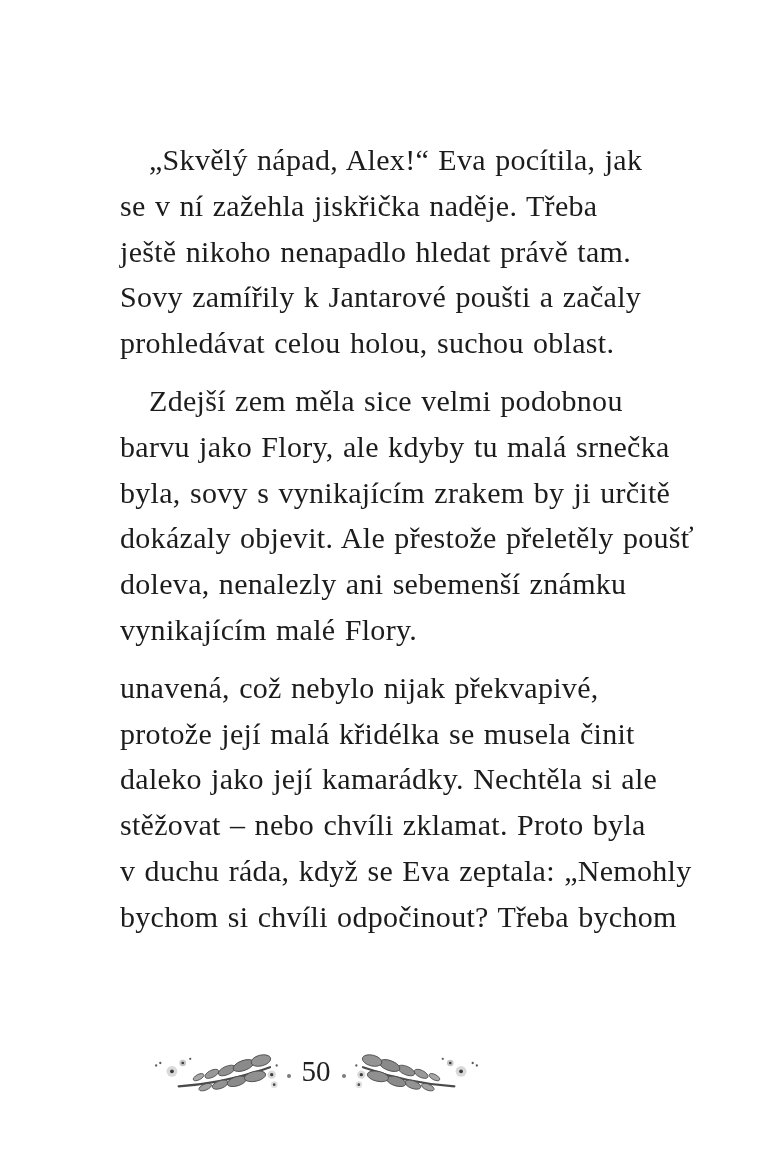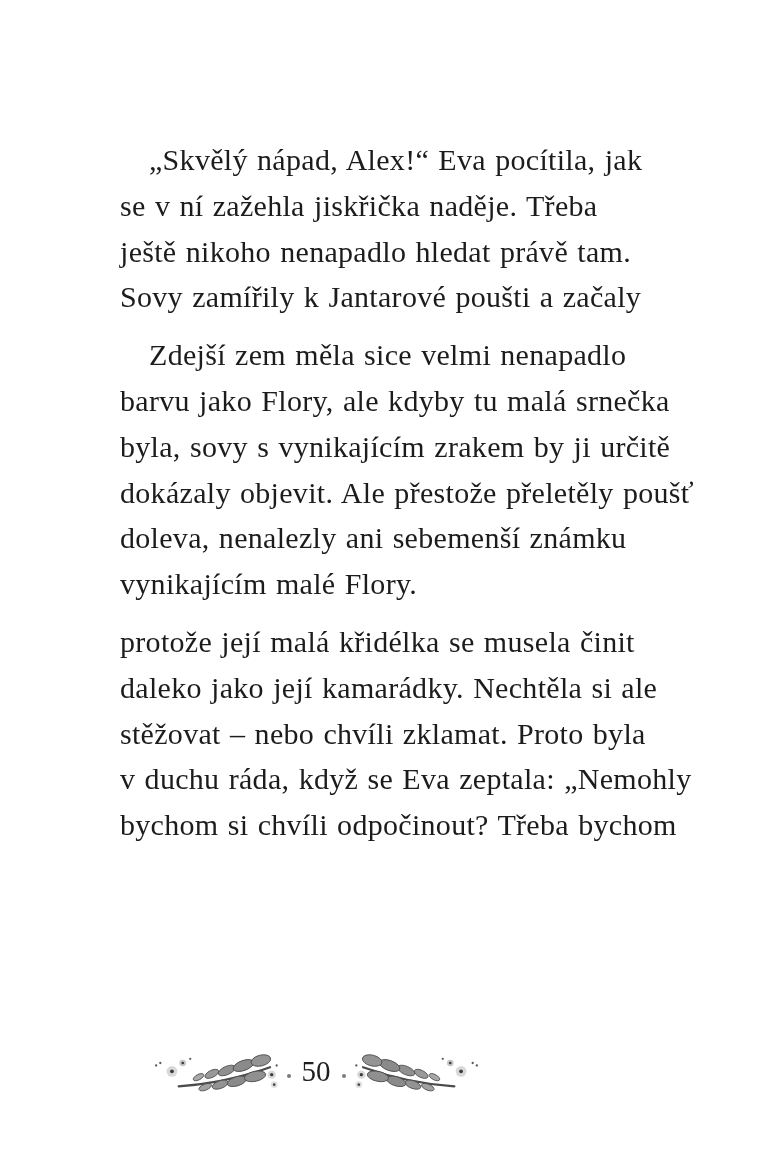--- a/index.html
+++ b/index.html
@@ -78,32 +78,34 @@
 
 <div class="book-page">
 
   <div class="page-text">
 
     <p class="para">
       <span class="line indent">„Skvělý nápad, Alex!“ Eva pocítila, jak</span>
       <span class="line">se v ní zažehla jiskřička naděje. Třeba</span>
       <span class="line">ještě nikoho nenapadlo hledat právě tam.</span>
       <span class="line">Sovy zamířily k Jantarové poušti a začaly</span>
+      <span class="line">prohledávat celou holou, suchou oblast.</span>
     </p>
 
     <p class="para">
-      <span class="line indent">Zdejší zem měla sice velmi nenapadlo</span>
+      <span class="line indent">Zdejší zem měla sice velmi podobnou</span>
       <span class="line">barvu jako Flory, ale kdyby tu malá srnečka</span>
       <span class="line">byla, sovy s vynikajícím zrakem by ji určitě</span>
       <span class="line">dokázaly objevit. Ale přestože přeletěly poušť</span>
       <span class="line">doleva, nenalezly ani sebemenší známku</span>
       <span class="line">vynikajícím malé Flory.</span>
     </p>
 
     <p class="para">
+      <span class="line">unavená, což nebylo nijak překvapivé,</span>
       <span class="line">protože její malá křidélka se musela činit</span>
       <span class="line">daleko jako její kamarádky. Nechtěla si ale</span>
       <span class="line">stěžovat – nebo chvíli zklamat. Proto byla</span>
       <span class="line">v duchu ráda, když se Eva zeptala: „Nemohly</span>
       <span class="line">bychom si chvíli odpočinout? Třeba bychom</span>
     </p>
 
   </div>
 
   <div class="page-footer">

